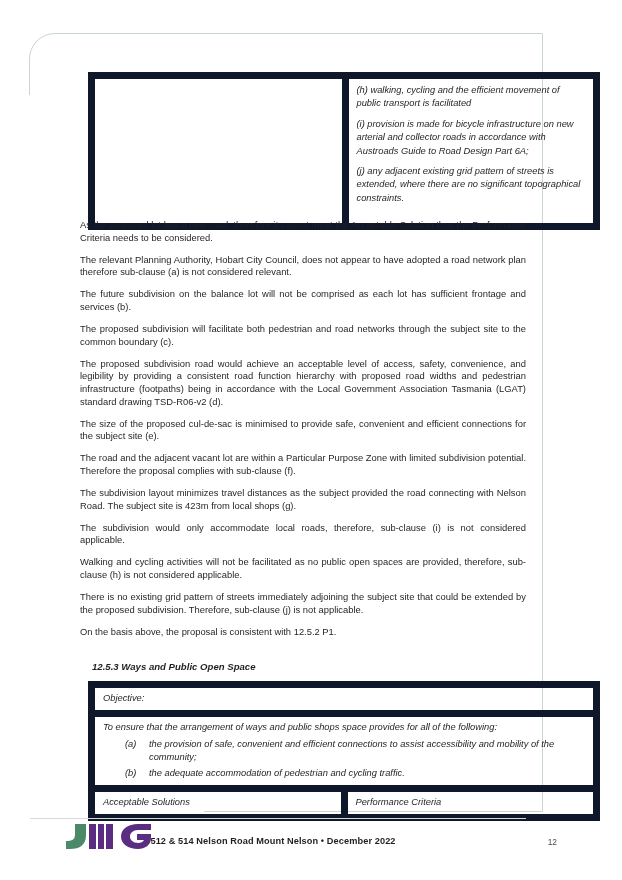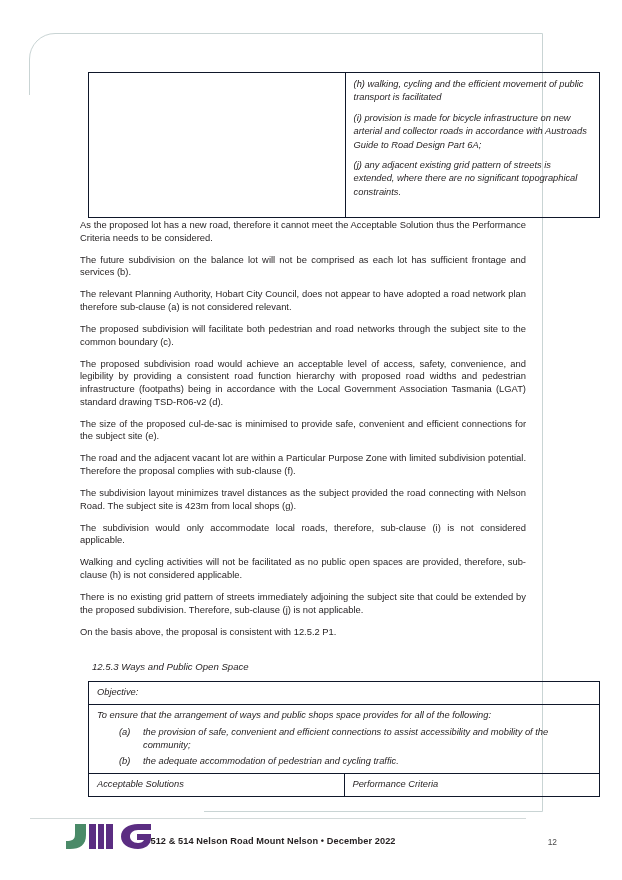--- a/index.html
+++ b/index.html
@@ -48,21 +48,21 @@
     pointer-events: none;
   }
 
   
   table.doc-table {
     border-collapse: collapse;
     width: 512px;
     table-layout: fixed;
   }
   table.doc-table td {
-    border: 1px solid #0f172a;
+    border: 7px solid #0f172a;
     padding: 5px 8px 6px 8px;
     vertical-align: top;
     font-style: italic;
     font-size: 9.3px;
     line-height: 13.4px;
     color: #231f20;
   }
   .col-left  { width: 224px; }
   .col-right { width: 222px; }
 
@@ -94,21 +94,21 @@
   }
   #body-copy p.last { margin-bottom: 0; }
 
   
   #sub-heading {
     position: absolute;
     left: 92px;
     top: 661px;
     font-size: 9.6px;
     font-style: italic;
-    font-weight: normal;
+    font-weight: bold;
     color: #231f20;
   }
 
   
   #bottom-table-wrap {
     position: absolute;
     left: 88px;
     top: 681px;
   }
   #bottom-table-wrap td { padding: 4px 8px 5px 8px; }
@@ -185,22 +185,22 @@
         <p>(i) provision is made for bicycle infrastructure on new arterial and collector roads in accordance with Austroads Guide to Road Design Part 6A;</p>
         <p>(j) any adjacent existing grid pattern of streets is extended, where there are no significant topographical constraints.</p>
       </td>
     </tr>
   </tbody>
     </table>
 </div>
 
 <div id="body-copy">
   <p>As the proposed lot has a new road, therefore it cannot meet the Acceptable Solution thus the Performance Criteria needs to be considered.</p>
+  <p>The relevant Planning Authority, Hobart City Council, does not appear to have adopted a road network plan therefore sub-clause (a) is not considered relevant.</p>
   <p>The future subdivision on the balance lot will not be comprised as each lot has sufficient frontage and services (b).</p>
-  <p>The relevant Planning Authority, Hobart City Council, does not appear to have adopted a road network plan therefore sub-clause (a) is not considered relevant.</p>
   <p>The proposed subdivision will facilitate both pedestrian and road networks through the subject site to the common boundary (c).</p>
   <p>The proposed subdivision road would achieve an acceptable level of access, safety, convenience, and legibility by providing a consistent road function hierarchy with proposed road widths and pedestrian infrastructure (footpaths) being in accordance with the Local Government Association Tasmania (LGAT) standard drawing TSD-R06-v2 (d).</p>
   <p>The size of the proposed cul-de-sac is minimised to provide safe, convenient and efficient connections for the subject site (e).</p>
   <p>The road and the adjacent vacant lot are within a Particular Purpose Zone with limited subdivision potential. Therefore the proposal complies with sub-clause (f).</p>
   <p>The subdivision layout minimizes travel distances as the subject provided the road connecting with Nelson Road. The subject site is 423m from local shops (g).</p>
   <p>The subdivision would only accommodate local roads, therefore, sub-clause (i) is not considered applicable.</p>
   <p>Walking and cycling activities will not be facilitated as no public open spaces are provided, therefore, sub-clause (h) is not considered applicable.</p>
   <p>There is no existing grid pattern of streets immediately adjoining the subject site that could be extended by the proposed subdivision. Therefore, sub-clause (j) is not applicable.</p>
   <p class="last">On the basis above, the proposal is consistent with 12.5.2 P1.</p>
 </div>

